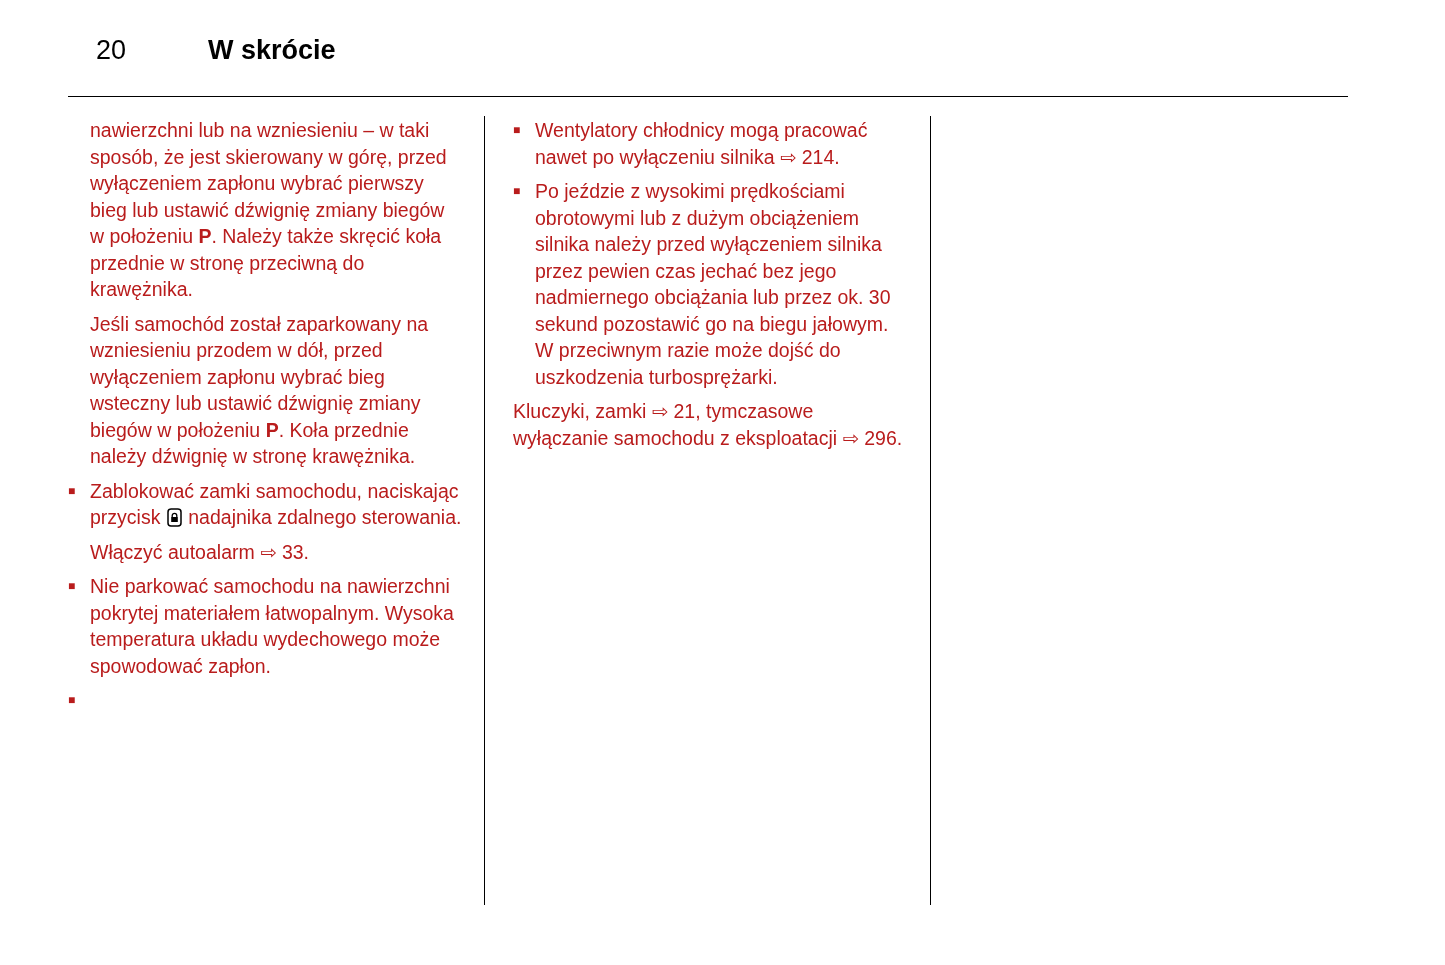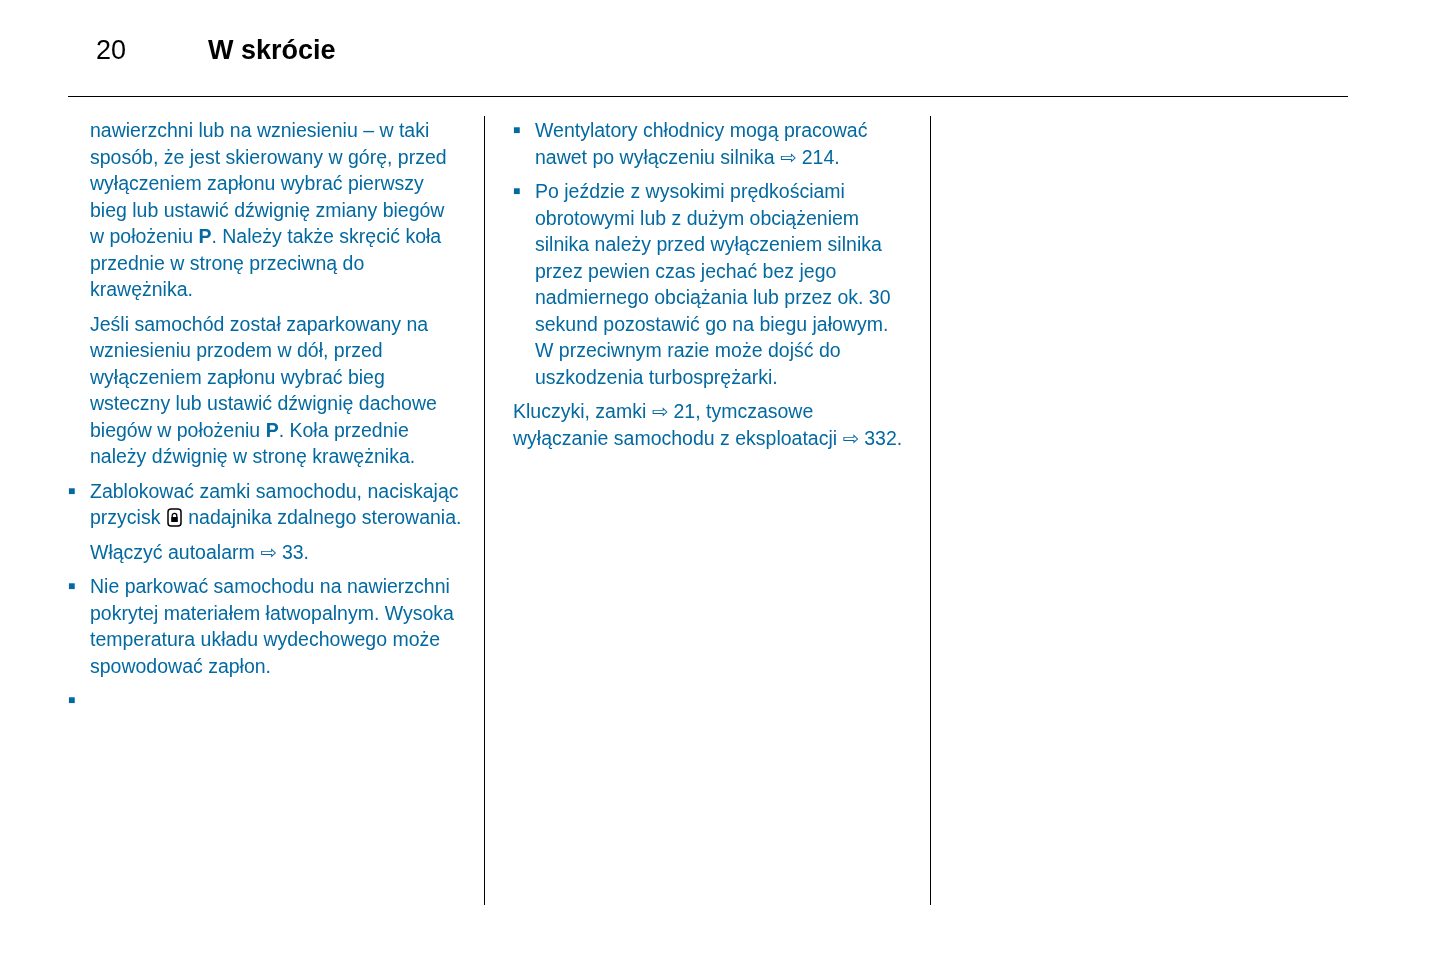--- a/index.html
+++ b/index.html
@@ -43,21 +43,21 @@
     border-left: 1px solid #000;
   }
   .vrule-1 { left: 484px; }
   .vrule-2 { left: 930px; }
   .col {
     position: absolute;
     top: 117px;
     width: 394px;
     font-size: 19.5px;
     line-height: 26.5px;
-    color: #0369a1;
+    color: #b91c1c;
   }
   .col-1 { left: 68px; }
   .col-2 { left: 513px; }
   .col-3 { left: 959px; width: 360px; }
   .para, .bullet {
     margin: 0 0 8px 22px;
     position: relative;
   }
   .para.flush { margin-left: 0; }
   .bullet > .marker {
@@ -88,21 +88,21 @@
 
   <div class="hrule"></div>
 
   <div class="col col-1">
 
     <p class="para">
       <span>nawierzchni lub na wzniesieniu – w taki sposób, że jest skierowany w górę, przed wyłączeniem zapłonu wybrać pierwszy bieg lub ustawić dźwignię zmiany biegów w położeniu </span><span class="bold">P</span><span>. Należy także skręcić koła przednie w stronę przeciwną do krawężnika.</span>
     </p>
 
     <p class="para">
-      <span>Jeśli samochód został zaparkowany na wzniesieniu przodem w dół, przed wyłączeniem zapłonu wybrać bieg wsteczny lub ustawić dźwignię dachowe biegów w położeniu </span><span class="bold">P</span><span>. Koła przednie należy dźwignię w stronę krawężnika.</span>
+      <span>Jeśli samochód został zaparkowany na wzniesieniu przodem w dół, przed wyłączeniem zapłonu wybrać bieg wsteczny lub ustawić dźwignię zmiany biegów w położeniu </span><span class="bold">P</span><span>. Koła przednie należy dźwignię w stronę krawężnika.</span>
     </p>
 
     <div class="bullet">
       <span class="marker">■</span>
       <span>Zablokować zamki samochodu, naciskając przycisk </span><span class="remote-icon"><svg width="15" height="19" viewBox="0 0 15 19" xmlns="http://www.w3.org/2000/svg">
             <rect x="1" y="1" width="13" height="17" rx="3" fill="none" stroke="#000" stroke-width="1.5"></rect>
             <path d="M5.2 9 V7.6 a2.3 2.3 0 0 1 4.6 0 V9" fill="none" stroke="#000" stroke-width="1.3"></path>
             <rect x="4.2" y="9" width="6.6" height="5" fill="#000"></rect>
           </svg></span><span> nadajnika zdalnego sterowania.</span>
     </div>
@@ -130,21 +130,21 @@
       <span class="marker">■</span>
       <span>Wentylatory chłodnicy mogą pracować nawet po wyłączeniu silnika ⇨ 214.</span>
     </div>
 
     <div class="bullet">
       <span class="marker">■</span>
       <span>Po jeździe z wysokimi prędkościami obrotowymi lub z dużym obciążeniem silnika należy przed wyłączeniem silnika przez pewien czas jechać bez jego nadmiernego obciążania lub przez ok. 30 sekund pozostawić go na biegu jałowym. W przeciwnym razie może dojść do uszkodzenia turbosprężarki.</span>
     </div>
 
     <p class="para flush">
-      <span>Kluczyki, zamki ⇨ 21, tymczasowe wyłączanie samochodu z eksploatacji ⇨ 332.</span>
+      <span>Kluczyki, zamki ⇨ 21, tymczasowe wyłączanie samochodu z eksploatacji ⇨ 296.</span>
     </p>
 
   </div>
 
   <div class="vrule vrule-2"></div>
 
   <div class="col col-3"></div>
 
 </div>
 

